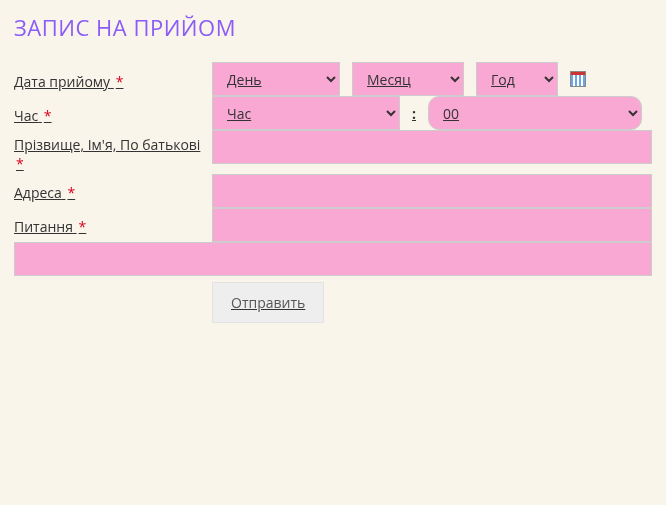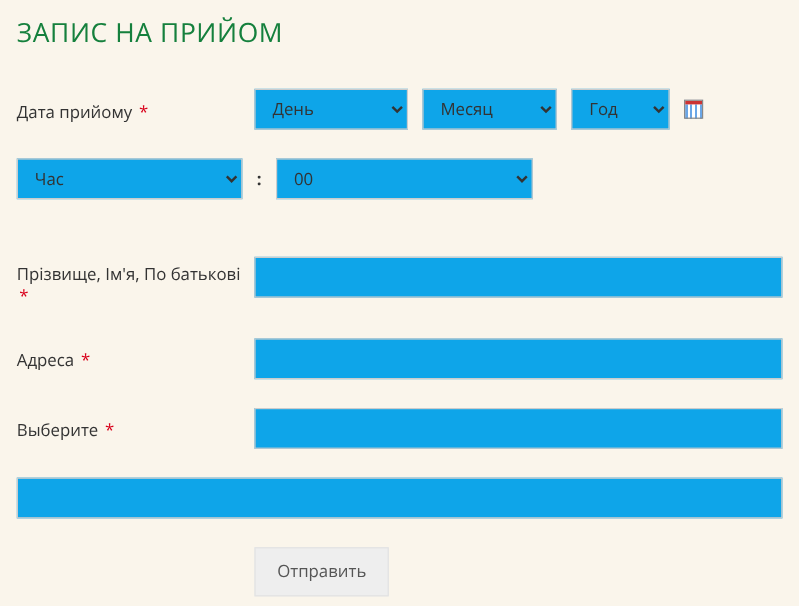--- a/index.html
+++ b/index.html
@@ -7,63 +7,63 @@
     background: #faf5eb;
     font-family: "Segoe UI", "Open Sans", Arial, sans-serif;
     font-size: 14px;
     color: #333;
     width: 666px;
     padding: 12px 14px 20px 14px;
   }
   h1 {
     font-size: 22px;
     font-weight: 400;
-    color: #15803d;
+    color: #8b5cf6;
     letter-spacing: 0.5px;
-    margin-bottom: 32px;
+    margin-bottom: 20px;
   }
   .form-row {
     display: flex;
     align-items: flex-start;
-    margin-bottom: 24px;
+    text-decoration: underline;
   }
   .form-row.align-center { align-items: center; }
   .label-col {
     width: 198px;
     flex-shrink: 0;
     padding-top: 6px;
     font-size: 14px;
     color: #333;
     line-height: 1.35;
   }
   .req { color: #d9001b; margin-left: 2px; }
   .field-col {
     flex: 1;
     display: flex;
     align-items: center;
     gap: 12px;
   }
   select, input[type="text"] {
     height: 34px;
     border: 1px solid #ccc;
-    background: #0ea5e9;
+    background: #f9a8d4;
     font-family: inherit;
     font-size: 14px;
     color: #333;
     padding: 0 10px;
     outline: none;
   }
   select {
     padding-right: 24px;
   }
   .sel-day   { width: 128px; }
   .sel-month { width: 112px; }
   .sel-year  { width: 82px; }
   .sel-hour  { width: 188px; }
-  .sel-min   { width: 214px; }
+  .sel-min   { width: 214px; border-radius: 11px; }
   .sel-wide  { width: 100%; }
   .inp-wide  { width: 100%; }
   .colon { color: #333; font-weight: bold; }
   .cal-icon {
     width: 16px; height: 16px;
     flex-shrink: 0;
     background:
       linear-gradient(#c33, #c33) 0 0 / 100% 3px no-repeat,
       repeating-linear-gradient(to right, #6aa6e6 0 2px, #fff 2px 4px) 0 3px / 100% 13px no-repeat,
       #fff;
@@ -99,20 +99,24 @@
       <option>Месяц</option>
     </select>
     <select class="sel-year">
       <option>Год</option>
     </select>
     <span class="cal-icon"></span>
   </div>
 </div>
 
 <div class="form-row align-center">
+  <div class="label-col">
+    <span>Час</span>
+    <span class="req">*</span>
+  </div>
   <div class="field-col">
     <select class="sel-hour">
       <option>Час</option>
     </select>
     <span class="colon">:</span>
     <select class="sel-min">
       <option>00</option>
     </select>
   </div>
 </div>
@@ -135,21 +139,21 @@
     <span>Адреса</span>
     <span class="req">*</span>
   </div>
   <div class="field-col">
     <input type="text" class="inp-wide" value="" style="">
   </div>
 </div>
 
 <div class="form-row align-center">
   <div class="label-col">
-    <span>Выберите</span>
+    <span>Питання</span>
     <span class="req">*</span>
   </div>
   <div class="field-col">
     <input type="text" class="inp-wide" value="" style="">
   </div>
 </div>
 
 <div class="form-row align-center">
   <div class="field-col">
     <input type="text" class="inp-wide" value="" style="">

